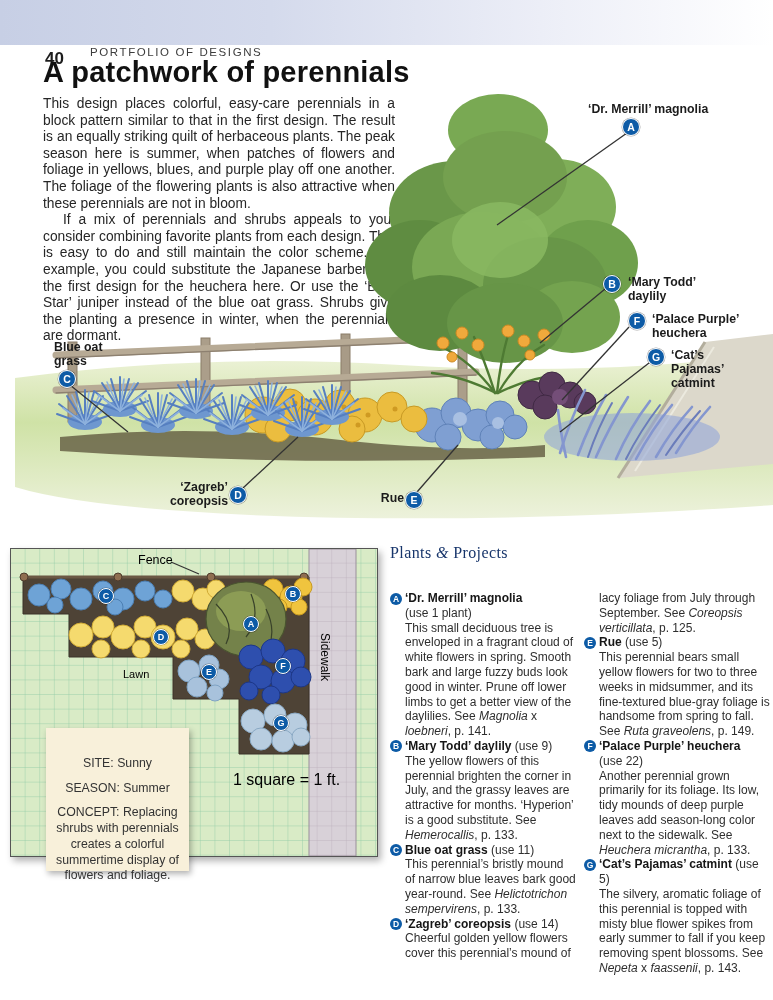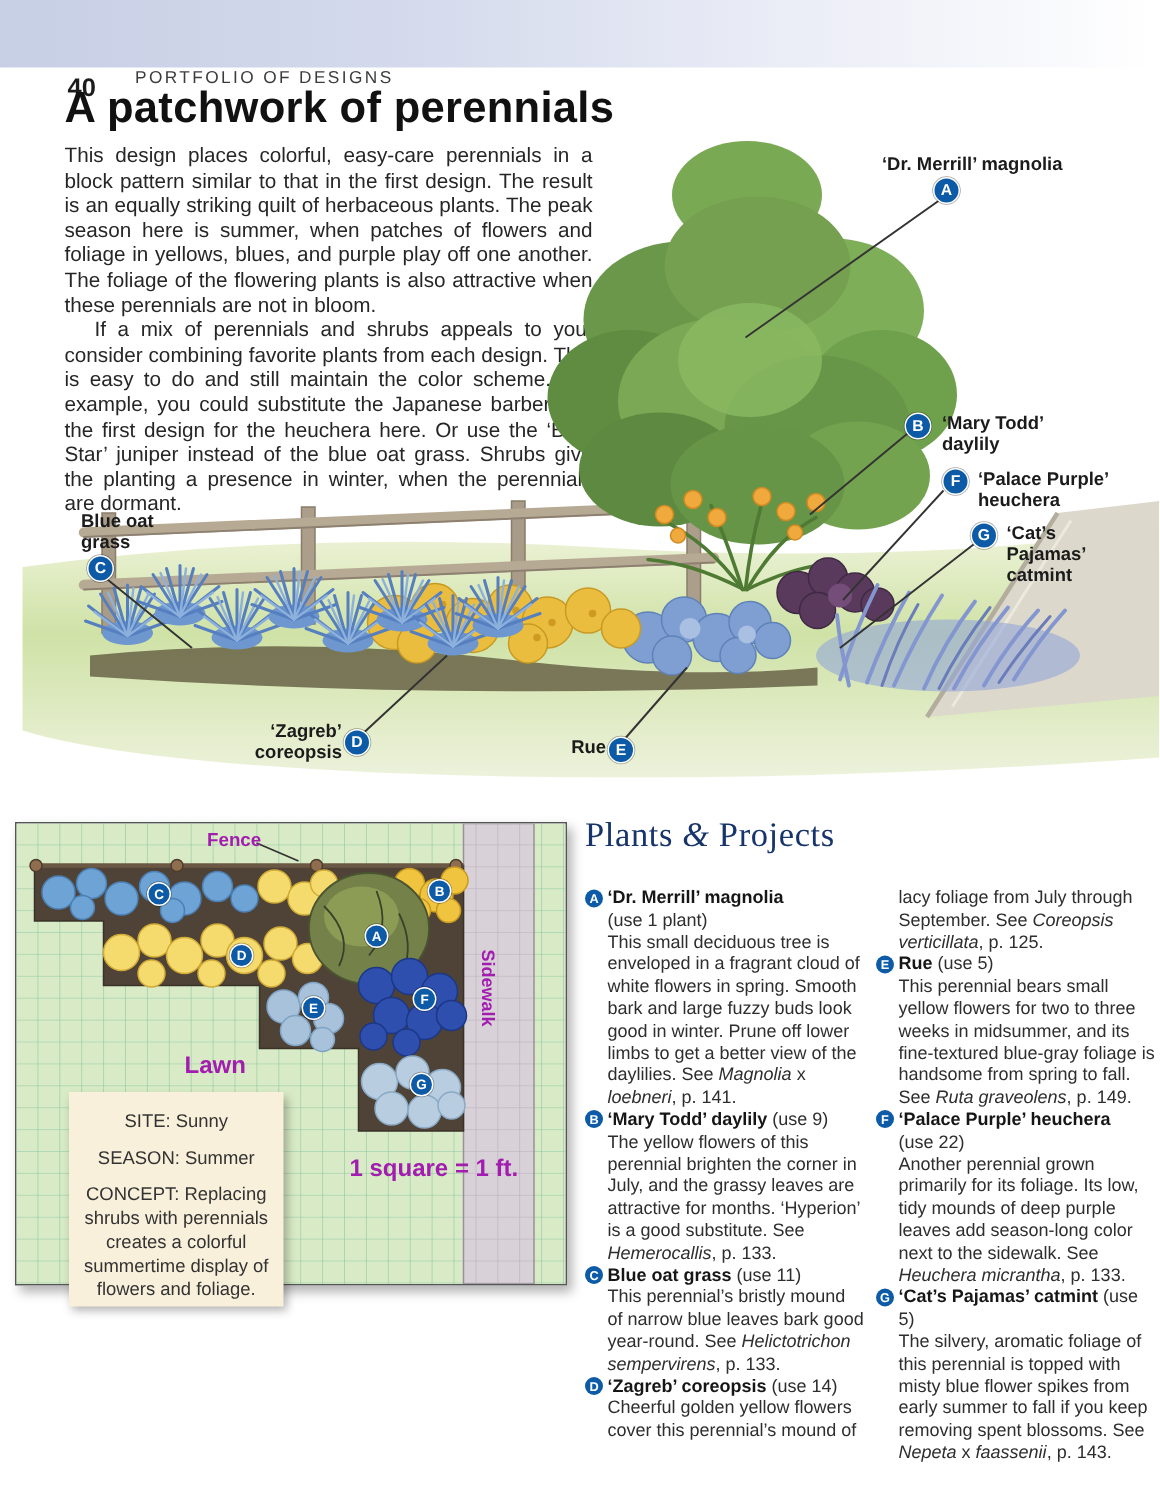--- a/index.html
+++ b/index.html
@@ -28,38 +28,38 @@
   .lab-rue{left:376px;top:492px;width:28px;text-align:right;}
   .marker{position:absolute;width:16px;height:16px;border-radius:50%;background:#0d5ba6;
     border:1px solid #ffffff;box-shadow:0 0 0 0.5px rgba(0,0,0,.35);
     color:#fff;font-size:10.5px;font-weight:bold;text-align:center;line-height:16px;}
   .mk-a{left:622px;top:118px;} .mk-b{left:603px;top:275px;} .mk-f{left:628px;top:312px;}
   .mk-g{left:647px;top:348px;} .mk-c{left:58px;top:370px;} .mk-d{left:229px;top:486px;}
   .mk-e{left:405px;top:491px;}
   
   .plan-wrap{position:absolute;left:10px;top:548px;width:366px;height:307px;
     border:1.5px solid #555;box-shadow:3px 4px 7px rgba(0,0,0,.3);}
-  .plan-label{position:absolute;font-weight:bold;color:#a21caf;}
+  .plan-label{position:absolute;font-weight:normal;color:#000000;}
   .lab-fence{left:138px;top:553px;font-size:12.5px;}
-  .lab-lawn{left:113px;top:702px;font-size:16px;padding-left:10px;}
+  .lab-lawn{left:113px;top:668px;font-size:11px;padding-left:10px;}
   .lab-sidewalk{left:318px;top:633px;font-size:12px;writing-mode:vertical-rl;}
   .lab-scale{left:233px;top:771px;font-size:16px;}
   .marker-sm{position:absolute;width:14px;height:14px;border-radius:50%;background:#0d5ba6;
     border:1px solid #fff;box-shadow:0 0 0 0.5px rgba(0,0,0,.35);
     color:#fff;font-size:9px;font-weight:bold;text-align:center;line-height:14px;}
   .pm-a{left:243px;top:616px;} .pm-b{left:285px;top:586px;} .pm-c{left:98px;top:588px;}
   .pm-d{left:153px;top:629px;} .pm-e{left:201px;top:664px;} .pm-f{left:275px;top:658px;}
   .pm-g{left:273px;top:715px;}
   .site-box{position:absolute;left:46px;top:728px;width:143px;height:143px;background:#f8f0da;
     box-shadow:2px 3px 6px rgba(0,0,0,.3);text-align:center;font-size:12.3px;line-height:1.28;
-    color:#333;box-sizing:border-box;padding:12px 9px 0 9px;}
+    color:#333;box-sizing:border-box;padding:28px 9px 0 9px;}
   .site-box p{margin:0 0 9px 0;}
   
   .pp-heading{position:absolute;left:390px;top:544px;font-family:"Liberation Serif",serif;
-    font-size:23px;color:#17356b;letter-spacing:0.4px;}
+    font-size:16px;color:#17356b;letter-spacing:0.4px;}
   .pp-col{position:absolute;top:591px;font-size:12px;line-height:14.8px;color:#2e2e2e;}
   .pp-col1{left:390px;width:186px;}
   .pp-col2{left:584px;width:188px;}
   .p-entry{position:relative;padding-left:15px;}
   .p-letter{position:absolute;left:0;top:1.5px;width:12px;height:12px;border-radius:50%;
     background:#0d5ba6;color:#fff;font-size:8.5px;font-weight:bold;text-align:center;line-height:12px;}
   .p-name{font-weight:bold;color:#161616;}
   .p-cont{padding-left:15px;}
   em{font-style:italic;}
 </style>

